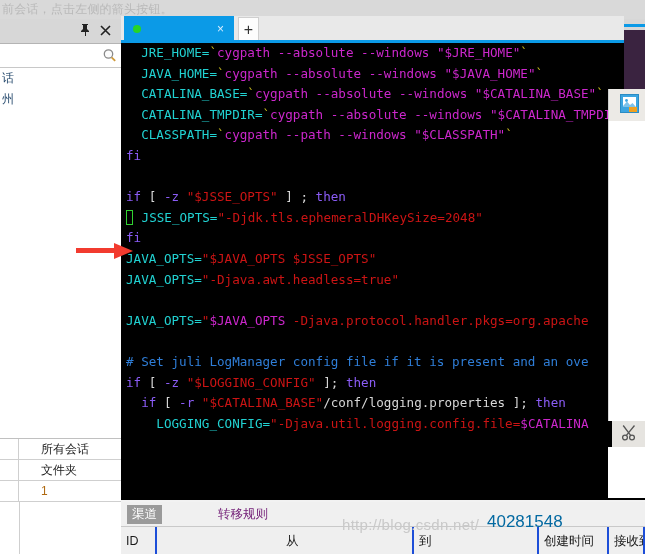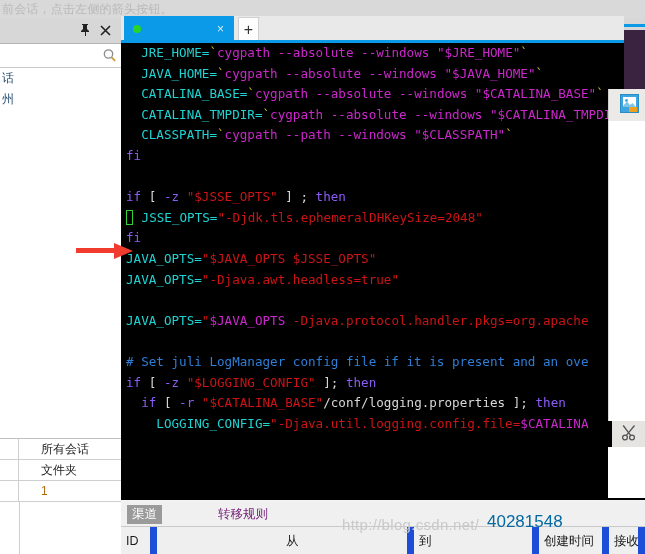--- a/index.html
+++ b/index.html
@@ -205,21 +205,21 @@
   }
   .bp-tab.plain { left: 44px; color: #701a75; margin-left: 48px; }
 
   .bp-header {
     position: absolute; left: 0; top: 26px; width: 524px; height: 28px;
     background: #efefef; border-top: 1px solid #c9c9c9;
   }
   .bp-col {
     position: absolute; top: 0; height: 28px; line-height: 28px;
     font-size: 12.5px; color: #1a1a1a; padding-left: 5px;
-    border-right: 7px solid #1d4ed8; white-space: nowrap; overflow: hidden;
+    border-right: 2px solid #1d4ed8; white-space: nowrap; overflow: hidden;
   }
 
   .watermark {
     position: absolute; left: 342px; top: 516px;
     font-size: 15px; color: #c9c9c9;
     white-space: nowrap; pointer-events: none;
     letter-spacing: .3px;
   }
   .watermark2 {
     position: absolute; left: 487px; top: 512px;

